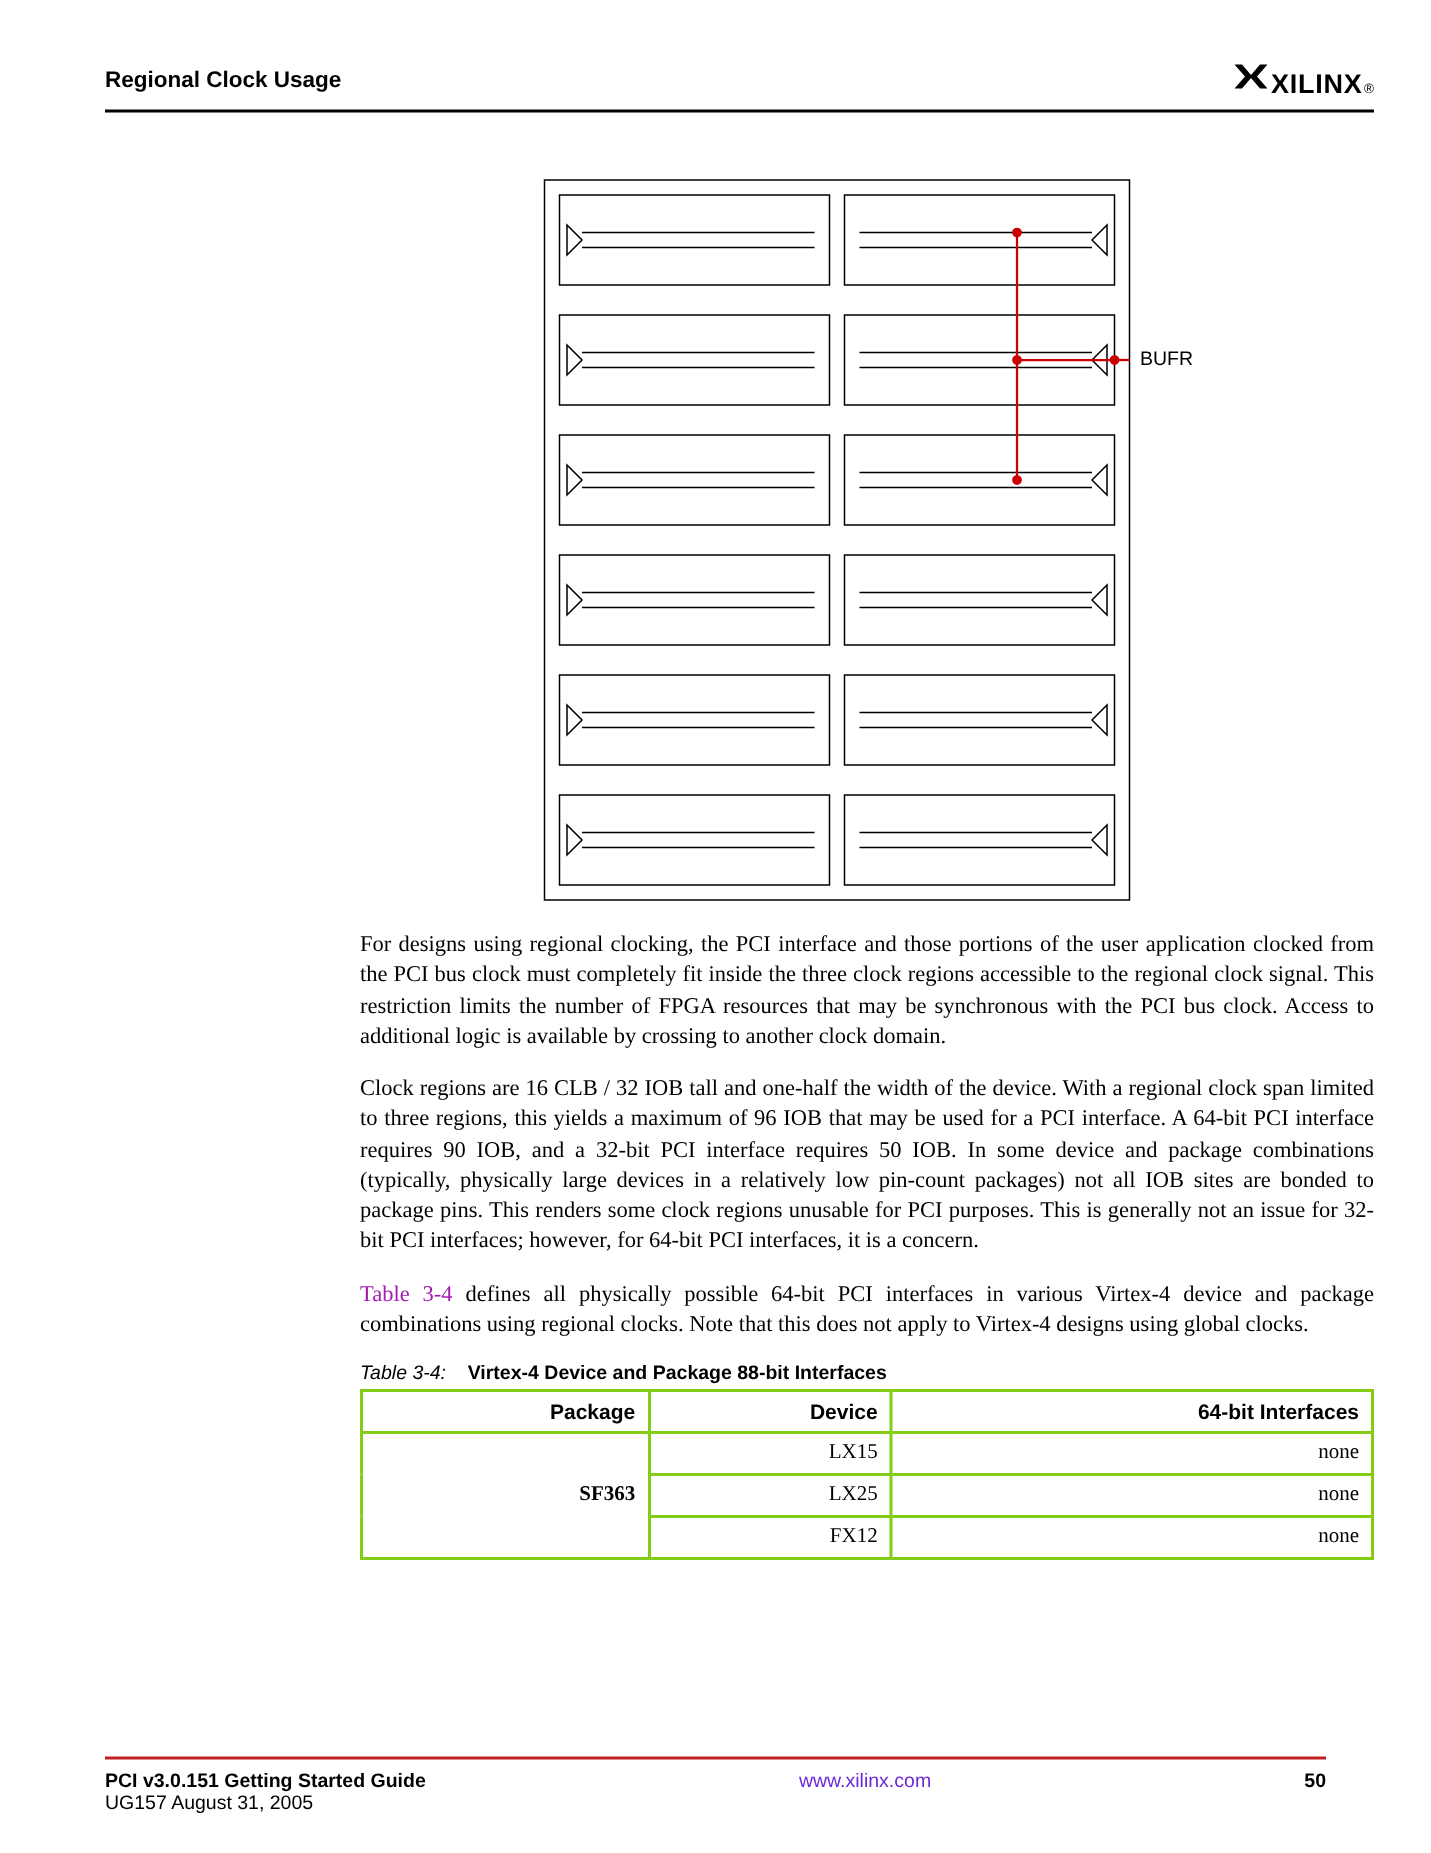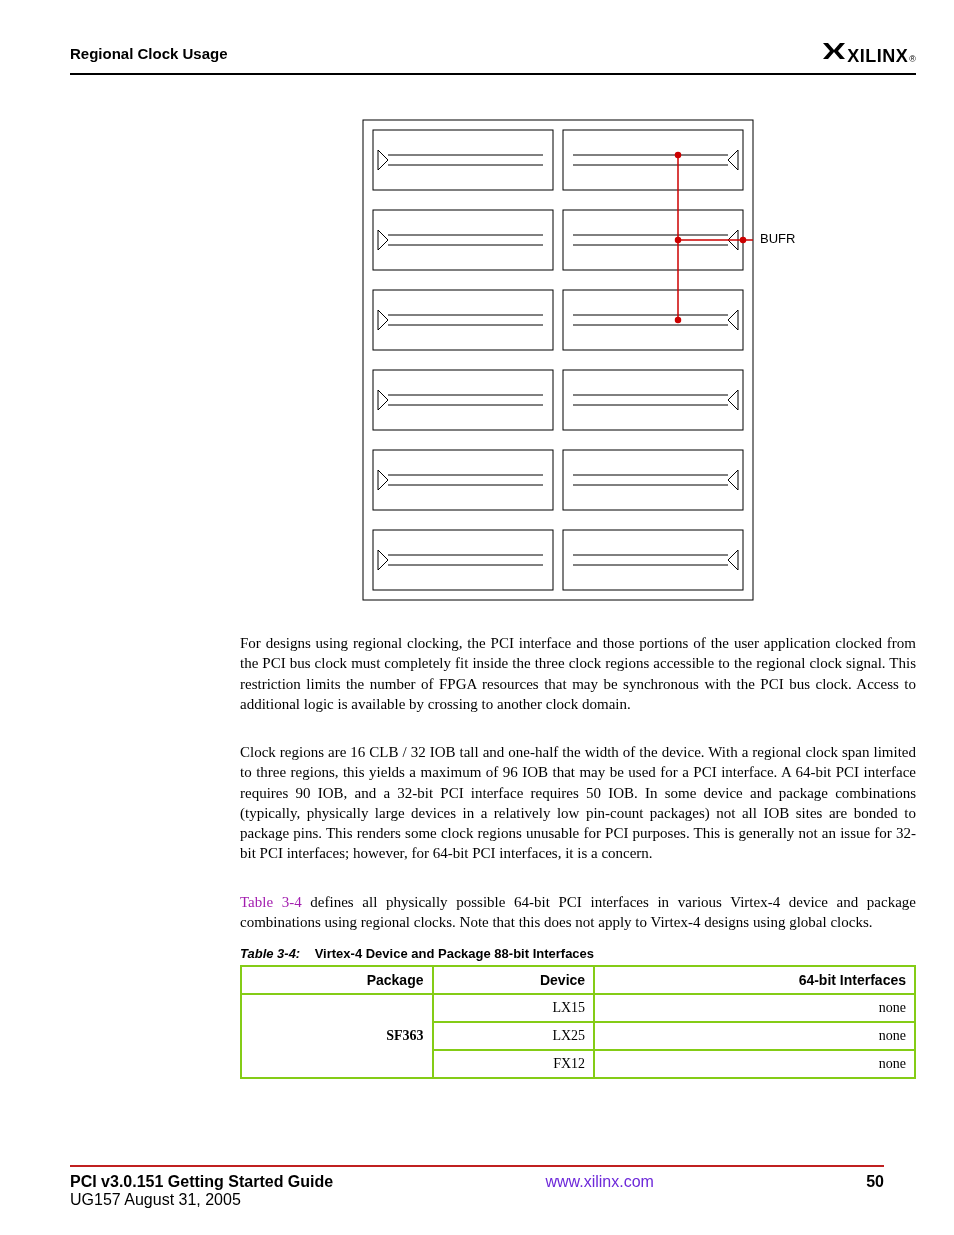--- a/index.html
+++ b/index.html
@@ -34,44 +34,44 @@
   .content { margin-left: 170px; }
   .figure-wrap { text-align: center; margin-bottom: 12px; }
   .figure-caption { font-size: 13px; margin-top: 8px; }
   .figure-caption .fig-label { font-style: italic; font-family: Arial, sans-serif; }
   .figure-caption .fig-title { font-weight: bold; }
   .para {
     font-family: "Book Antiqua", Palatino, Georgia, serif;
     font-size: 15px;
     line-height: 1.35;
     text-align: justify;
-    margin: 28px 0 14px 0;
+    margin: 15px 0 14px 0;
   }
   .link { color: #a21caf; }
   .table-caption { font-size: 13px; margin: 14px 0 4px 0; }
-  .table-caption .tbl-label { font-style: italic; font-weight: bold; }
+  .table-caption .tbl-label { font-style: italic; }
   .table-caption .tbl-title { font-weight: bold; }
   table.data {
     border-collapse: collapse;
     width: 100%;
     font-size: 14px;
   }
   table.data th, table.data td {
     border: 2px solid #84cc16;
     padding: 5px 8px;
     text-align: right;
   }
   table.data th { font-weight: bold; font-family: Arial, sans-serif; }
   table.data td { font-family: "Book Antiqua", Palatino, Georgia, serif; }
   .footer {
     position: absolute;
     left: 70px; right: 70px; bottom: 26px;
     border-top: 2px solid #c02020;
     padding-top: 6px;
-    font-size: 16px;
+    font-size: 13px;
     display: flex;
     justify-content: center;
     align-items: flex-start;
   }
   .footer-left { font-weight: bold; }
   .footer-left .sub { font-weight: normal; display:block; }
   .footer-center { color: #6d28d9; text-align:center; flex:1;}
   .footer-right { font-weight: bold; }
   svg { display: block; margin: 0 auto; }
 </style>

